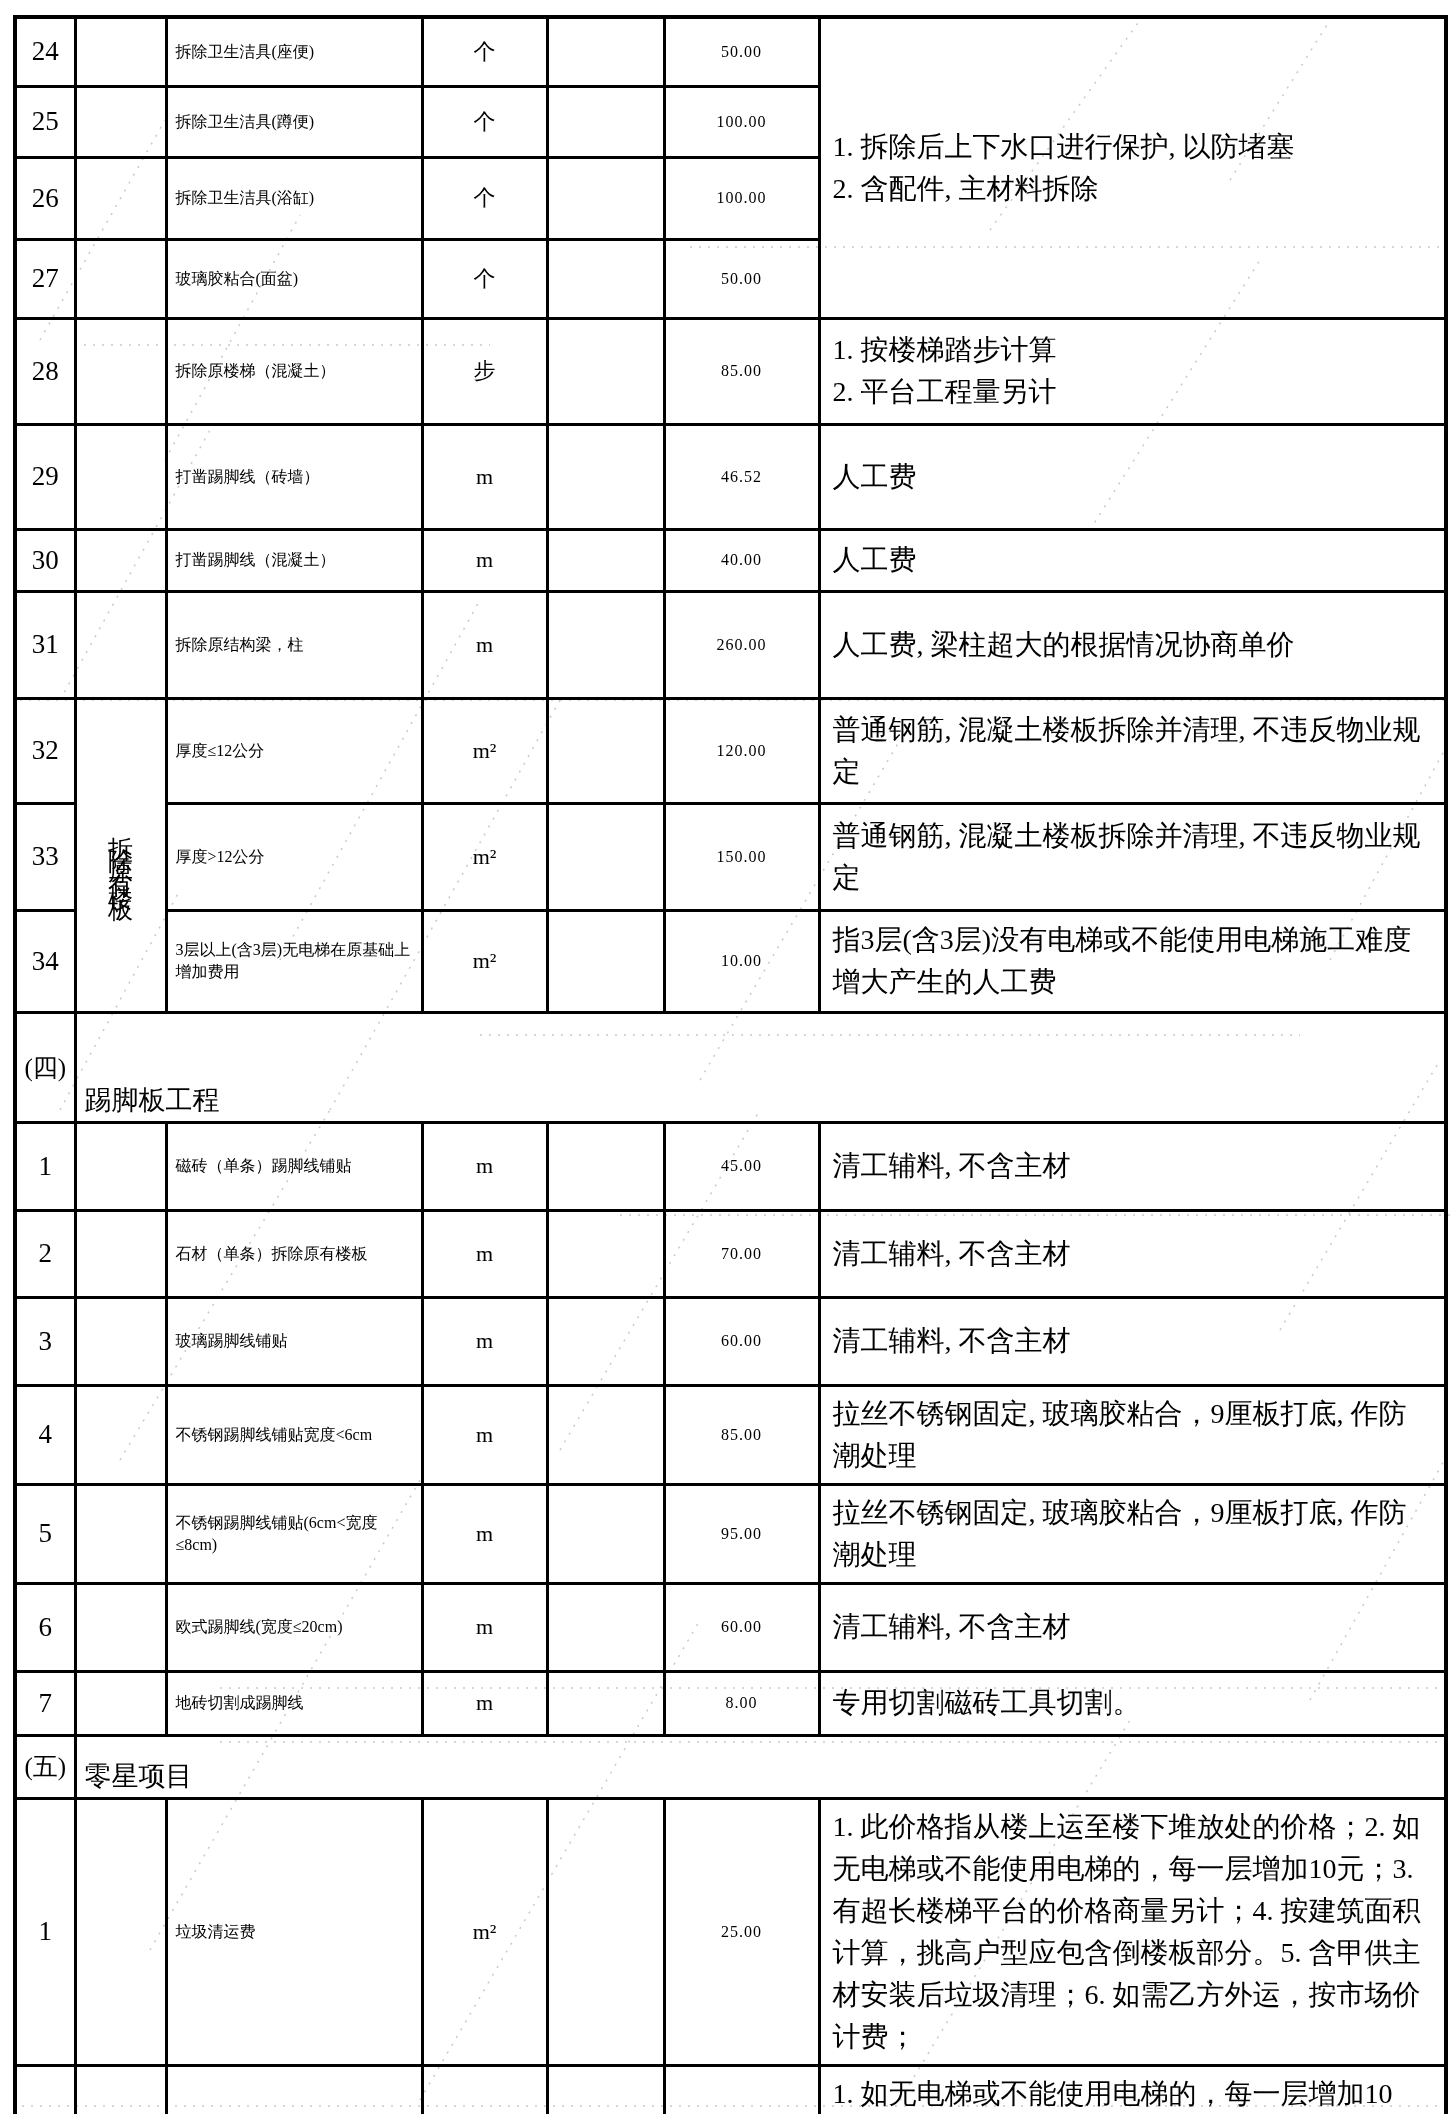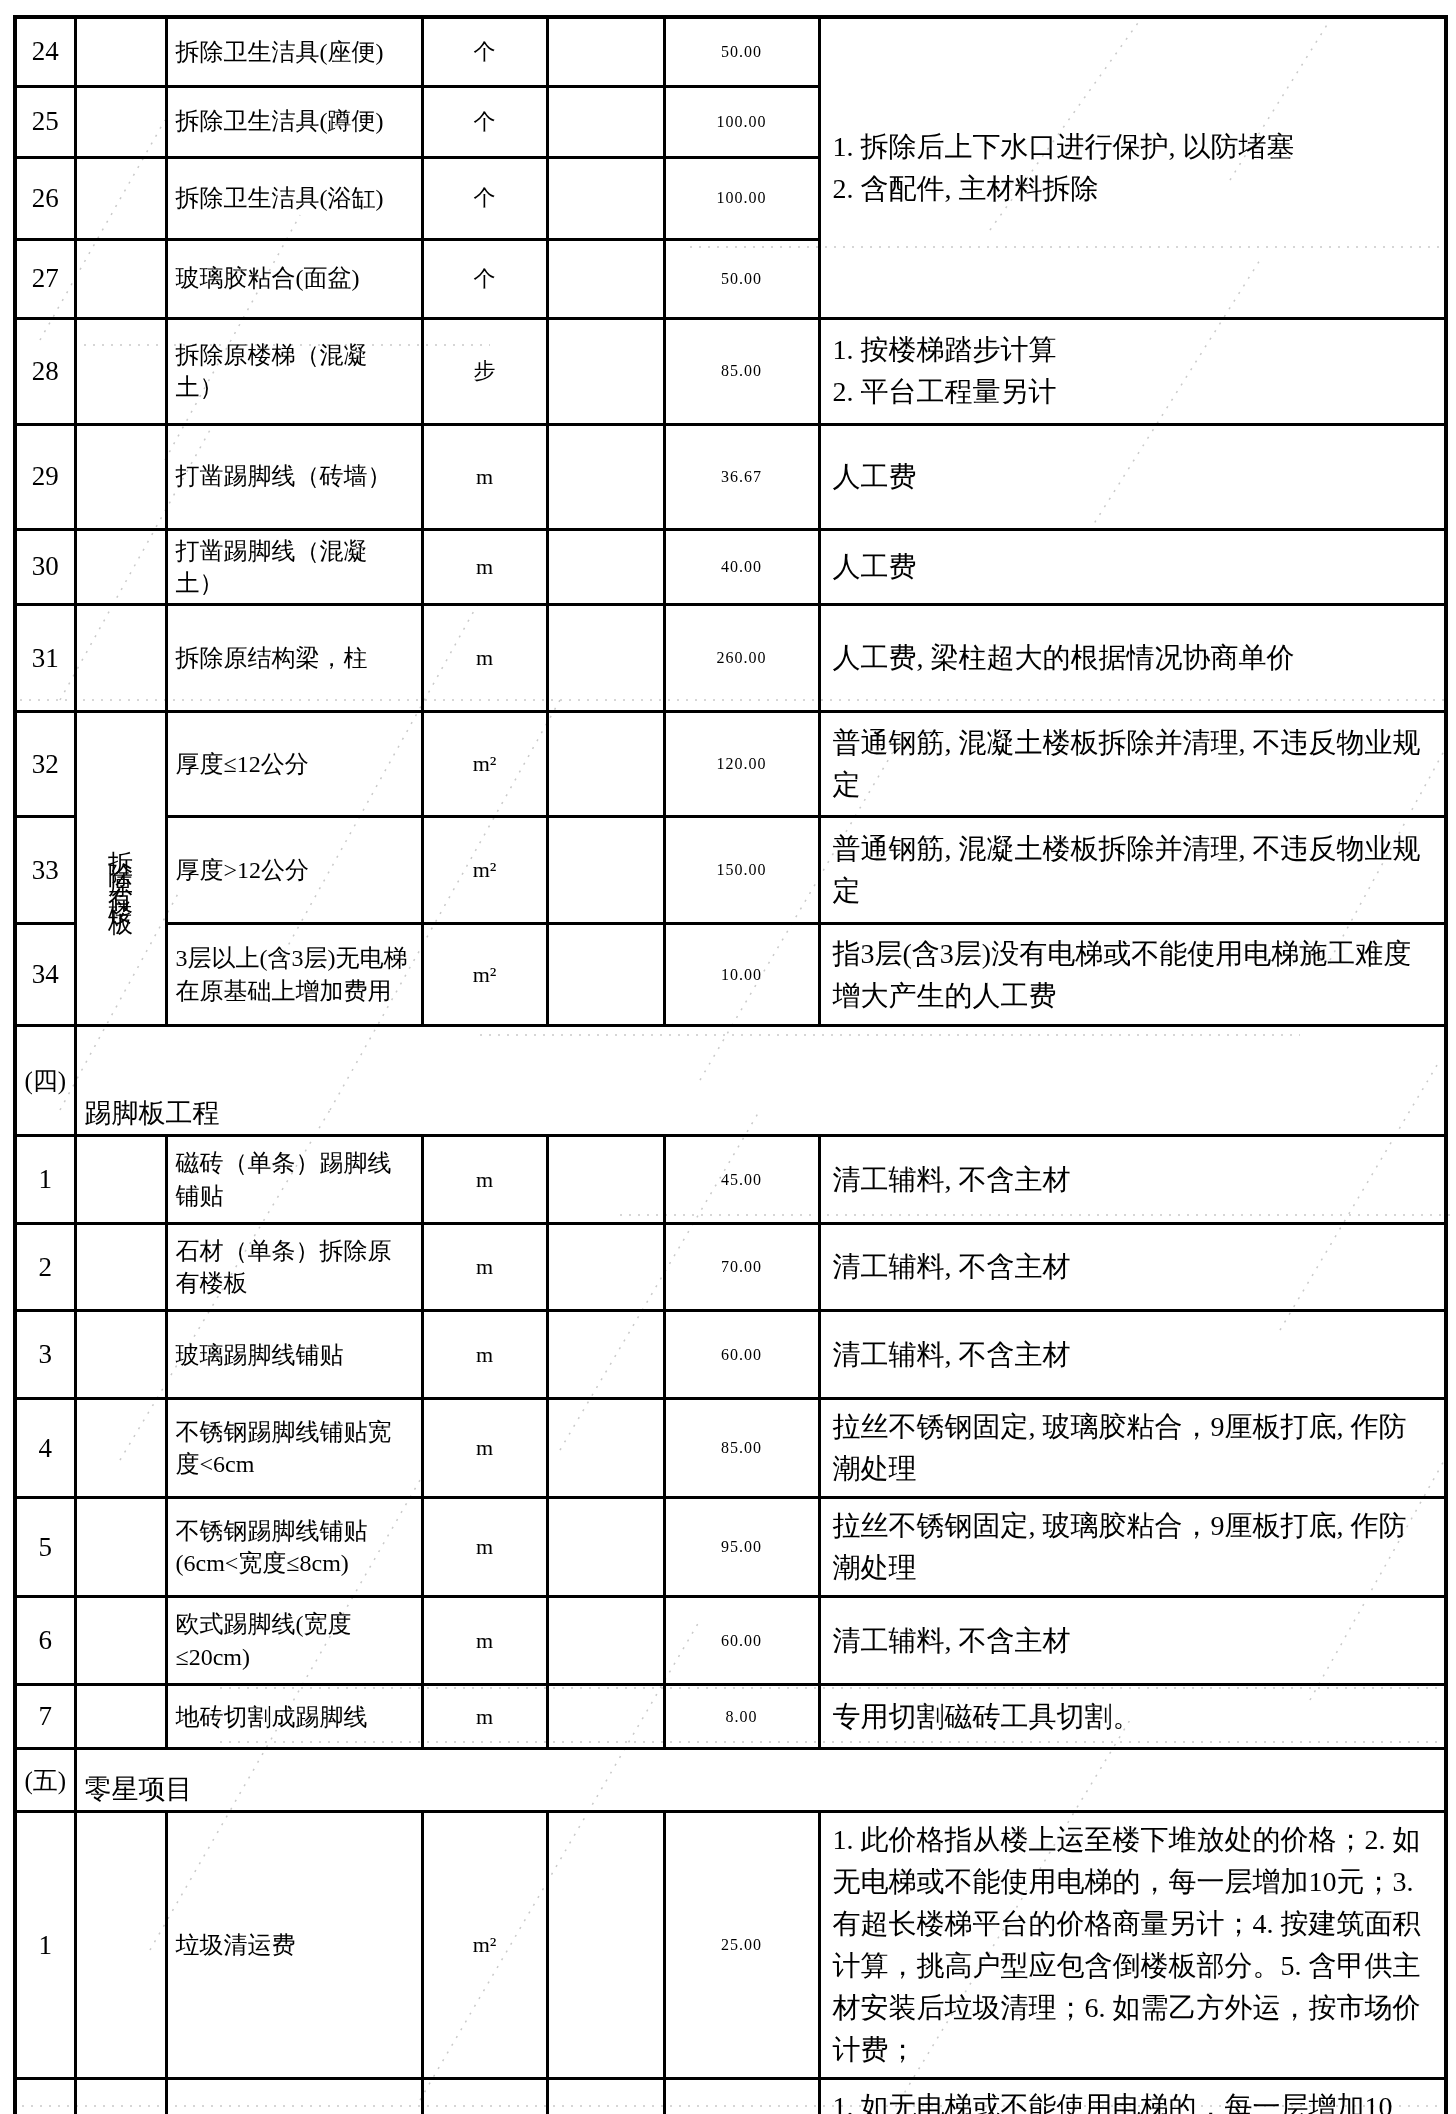--- a/index.html
+++ b/index.html
@@ -8,21 +8,21 @@
     font-family:"Liberation Serif","DejaVu Serif",serif;color:#000;
   }
   #watermark{position:absolute;left:0;top:0;z-index:0;pointer-events:none;}
   table.price{
     position:absolute;left:13px;top:15px;z-index:1;
     border-collapse:collapse;table-layout:fixed;width:1431px;
     border:4px solid #000;background:transparent;
   }
   td{border:3px solid #000;padding:0;vertical-align:middle;overflow:hidden;background:transparent;}
   .c-no{text-align:center;font-size:27px;}
-  .c-item{font-size:24px;padding:4px 8px;line-height:1.35;}
+  .c-item{font-size:16px;padding:4px 8px;line-height:1.35;}
   .c-unit{text-align:center;font-size:22px;}
   .c-price{text-align:center;font-size:16px;letter-spacing:1px;}
   .c-note{font-size:28px;padding:6px 12px;line-height:1.5;white-space:pre-line;}
   .c-cat{text-align:center;}
   .vert{
     display:inline-block;writing-mode:vertical-lr;text-orientation:upright;
     font-size:25px;letter-spacing:12px;line-height:1;
   }
   .section-label{text-align:center;font-size:25px;}
   .section-cell{vertical-align:bottom;}
@@ -119,21 +119,21 @@
     <td class="c-note">1. 按楼梯踏步计算
 2. 平台工程量另计</td>
   </tr>
 
   <tr style="height:105px">
     <td class="c-no">29</td>
     <td class="c-cat"></td>
     <td class="c-item">打凿踢脚线（砖墙）</td>
     <td class="c-unit">m</td>
     <td></td>
-    <td class="c-price">36.67</td>
+    <td class="c-price">46.52</td>
     <td class="c-note">人工费</td>
   </tr>
 
   <tr style="height:62px">
     <td class="c-no">30</td>
     <td class="c-cat"></td>
     <td class="c-item">打凿踢脚线（混凝土）</td>
     <td class="c-unit">m</td>
     <td></td>
     <td class="c-price">40.00</td>

